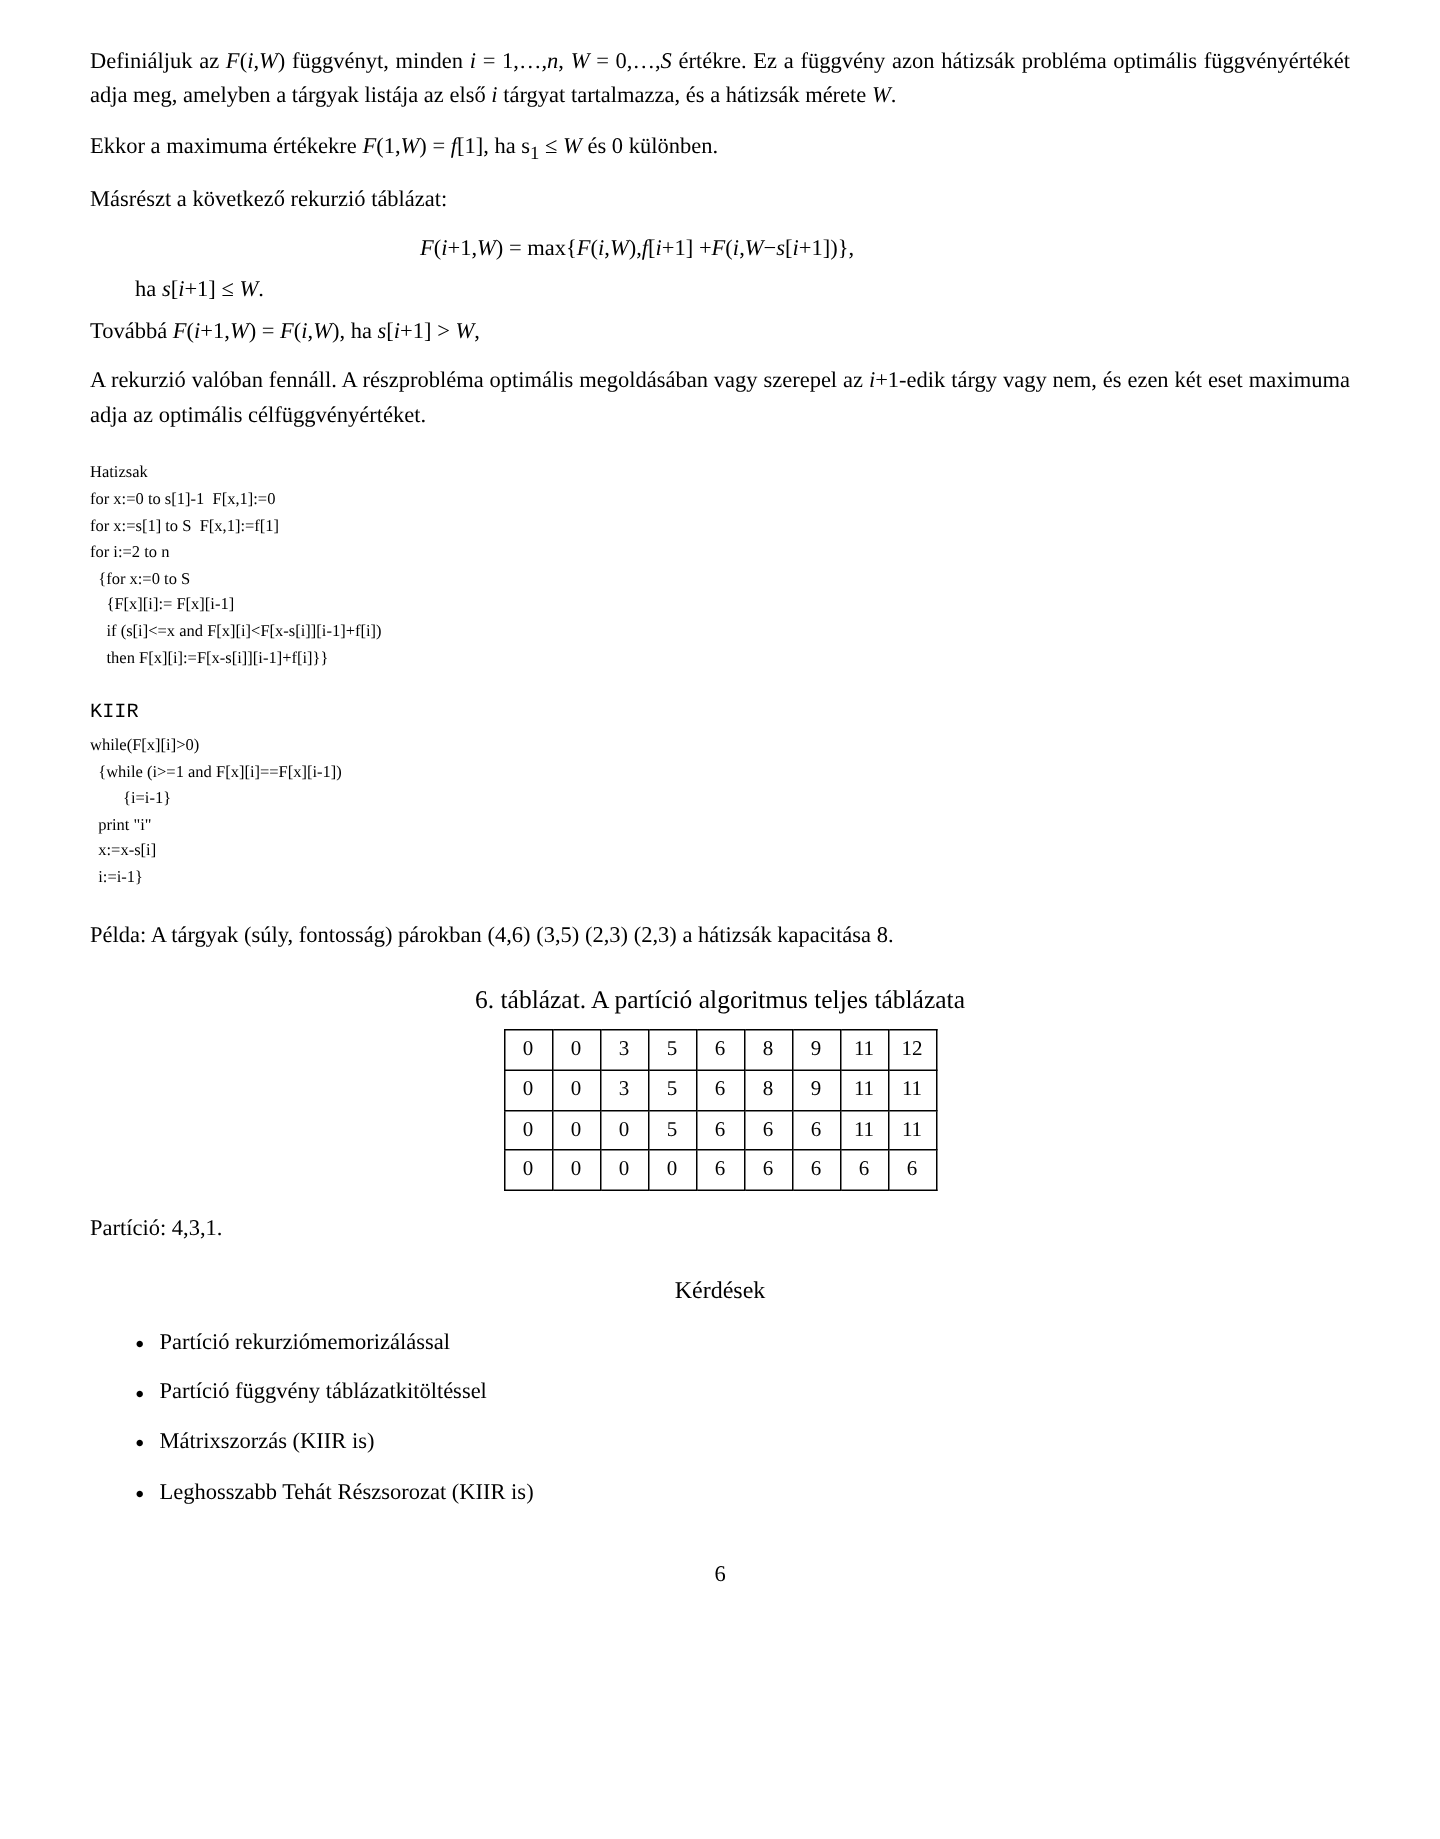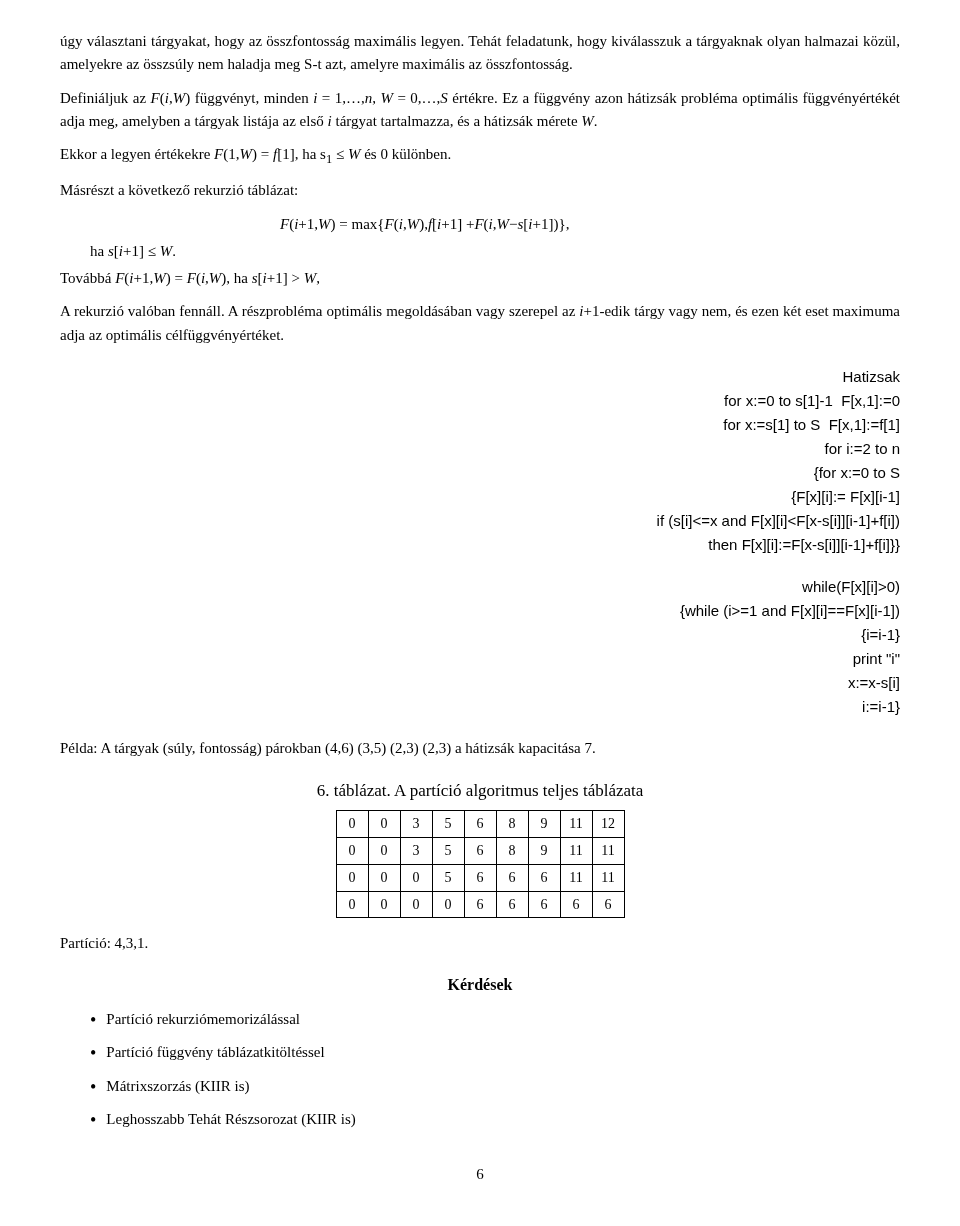--- a/index.html
+++ b/index.html
@@ -11,26 +11,25 @@
       width: 960px;
       min-height: 1226px;
       padding: 30px 60px 40px 60px;
       line-height: 1.55;
     }
     .text-block {
       margin-bottom: 10px;
       text-align: justify;
     }
     .code-block {
-      font-family: Liberation Sans, sans-serif;
-      font-size: 15px;
+      font-family: Liberation Serif, serif;
+      font-size: 11px;
       margin: 18px 0 18px 0;
       line-height: 1.6;
       white-space: pre;
-      text-align: right;
     }
     .section-label {
       font-family: "Courier New", Courier, monospace;
       font-size: 13.5px;
       margin-top: 8px;
       margin-bottom: 2px;
     }
     .bold { font-weight: normal; }
     .table-caption {
       text-align: center;
@@ -49,21 +48,21 @@
       text-align: center;
       font-size: 14px;
       padding: 2px 6px;
     }
     .megoldas {
       margin-top: 14px;
       margin-bottom: 6px;
     }
     .kerdesek-title {
       text-align: center;
-      font-weight: bold;
+      font-weight: normal;
       font-size: 16px;
       margin: 18px 0 10px 0;
     }
     .bullet-list {
       list-style: none;
       margin-left: 30px;
       margin-top: 8px;
     }
     .bullet-list li {
       margin-bottom: 8px;
@@ -82,30 +81,27 @@
     }
     .math {
       font-style: italic;
     }
   </style>
 </head>
 <body>
 
 <div>
 
-  <div class="text-block">
-    <span>úgy választani tárgyakat, hogy az összfontosság maximális legyen. Tehát feladatunk, hogy kiválasszuk a tárgyaknak olyan halmazai közül, amelyekre az összsúly nem haladja meg S-t azt, amelyre maximális az összfontosság.</span>
-  </div>
 
   <div class="text-block">
     <span>Definiáljuk az </span><span class="math">F</span><span>(</span><span class="math">i</span><span>,</span><span class="math">W</span><span>)</span><span> függvényt, minden </span><span class="math">i</span><span> = 1,…,</span><span class="math">n</span><span>, </span><span class="math">W</span><span> = 0,…,</span><span class="math">S</span><span> értékre. Ez a függvény azon hátizsák probléma optimális függvényértékét adja meg, amelyben a tárgyak listája az első </span><span class="math">i</span><span> tárgyat tartalmazza, és a hátizsák mérete </span><span class="math">W</span><span>.</span>
   </div>
 
   <div class="text-block">
-    <span>Ekkor a legyen értékekre </span><span class="math">F</span><span>(1,</span><span class="math">W</span><span>)</span><span> = </span><span class="math">f</span><span>[1]</span><span>, ha s</span><sub>1</sub><span> ≤ </span><span class="math">W</span><span> és 0 különben.</span>
+    <span>Ekkor a maximuma értékekre </span><span class="math">F</span><span>(1,</span><span class="math">W</span><span>)</span><span> = </span><span class="math">f</span><span>[1]</span><span>, ha s</span><sub>1</sub><span> ≤ </span><span class="math">W</span><span> és 0 különben.</span>
   </div>
 
   <div class="text-block">
     <span>Másrészt a következő rekurzió táblázat:</span>
   </div>
 
   <div style="margin: 8px 0 4px 0;">
     <div style="display:flex; align-items:flex-start; margin-bottom:4px;">
       <span style="margin-left:220px; font-style:italic;">F</span>
         <span>(</span>
@@ -149,31 +145,32 @@
 
   <div class="code-block">Hatizsak
 for x:=0 to s[1]-1  F[x,1]:=0
 for x:=s[1] to S  F[x,1]:=f[1]
 for i:=2 to n
   {for x:=0 to S
     {F[x][i]:= F[x][i-1]
     if (s[i]&lt;=x and F[x][i]&lt;F[x-s[i]][i-1]+f[i])
     then F[x][i]:=F[x-s[i]][i-1]+f[i]}}</div>
 
+  <div class="section-label">KIIR</div>
 
   <div class="code-block" style="margin-top:2px;">while(F[x][i]&gt;0)
   {while (i&gt;=1 and F[x][i]==F[x][i-1])
         {i=i-1}
   print "i"
   x:=x-s[i]
   i:=i-1}</div>
 
   <div class="text-block" style="margin-top:14px;">
     <span class="bold">Példa:</span>
-    <span> A tárgyak (súly, fontosság) párokban (4,6) (3,5) (2,3) (2,3) a hátizsák kapacitása 7.</span>
+    <span> A tárgyak (súly, fontosság) párokban (4,6) (3,5) (2,3) (2,3) a hátizsák kapacitása 8.</span>
   </div>
 
   <div class="table-caption">6. táblázat. A partíció algoritmus teljes táblázata</div>
 
   <div style="display:flex; justify-content:center; margin-bottom:14px;">
     <table class="partition-table">
       <tbody id="table-body">
           <tr>
             <td>0</td>
             <td>0</td>

